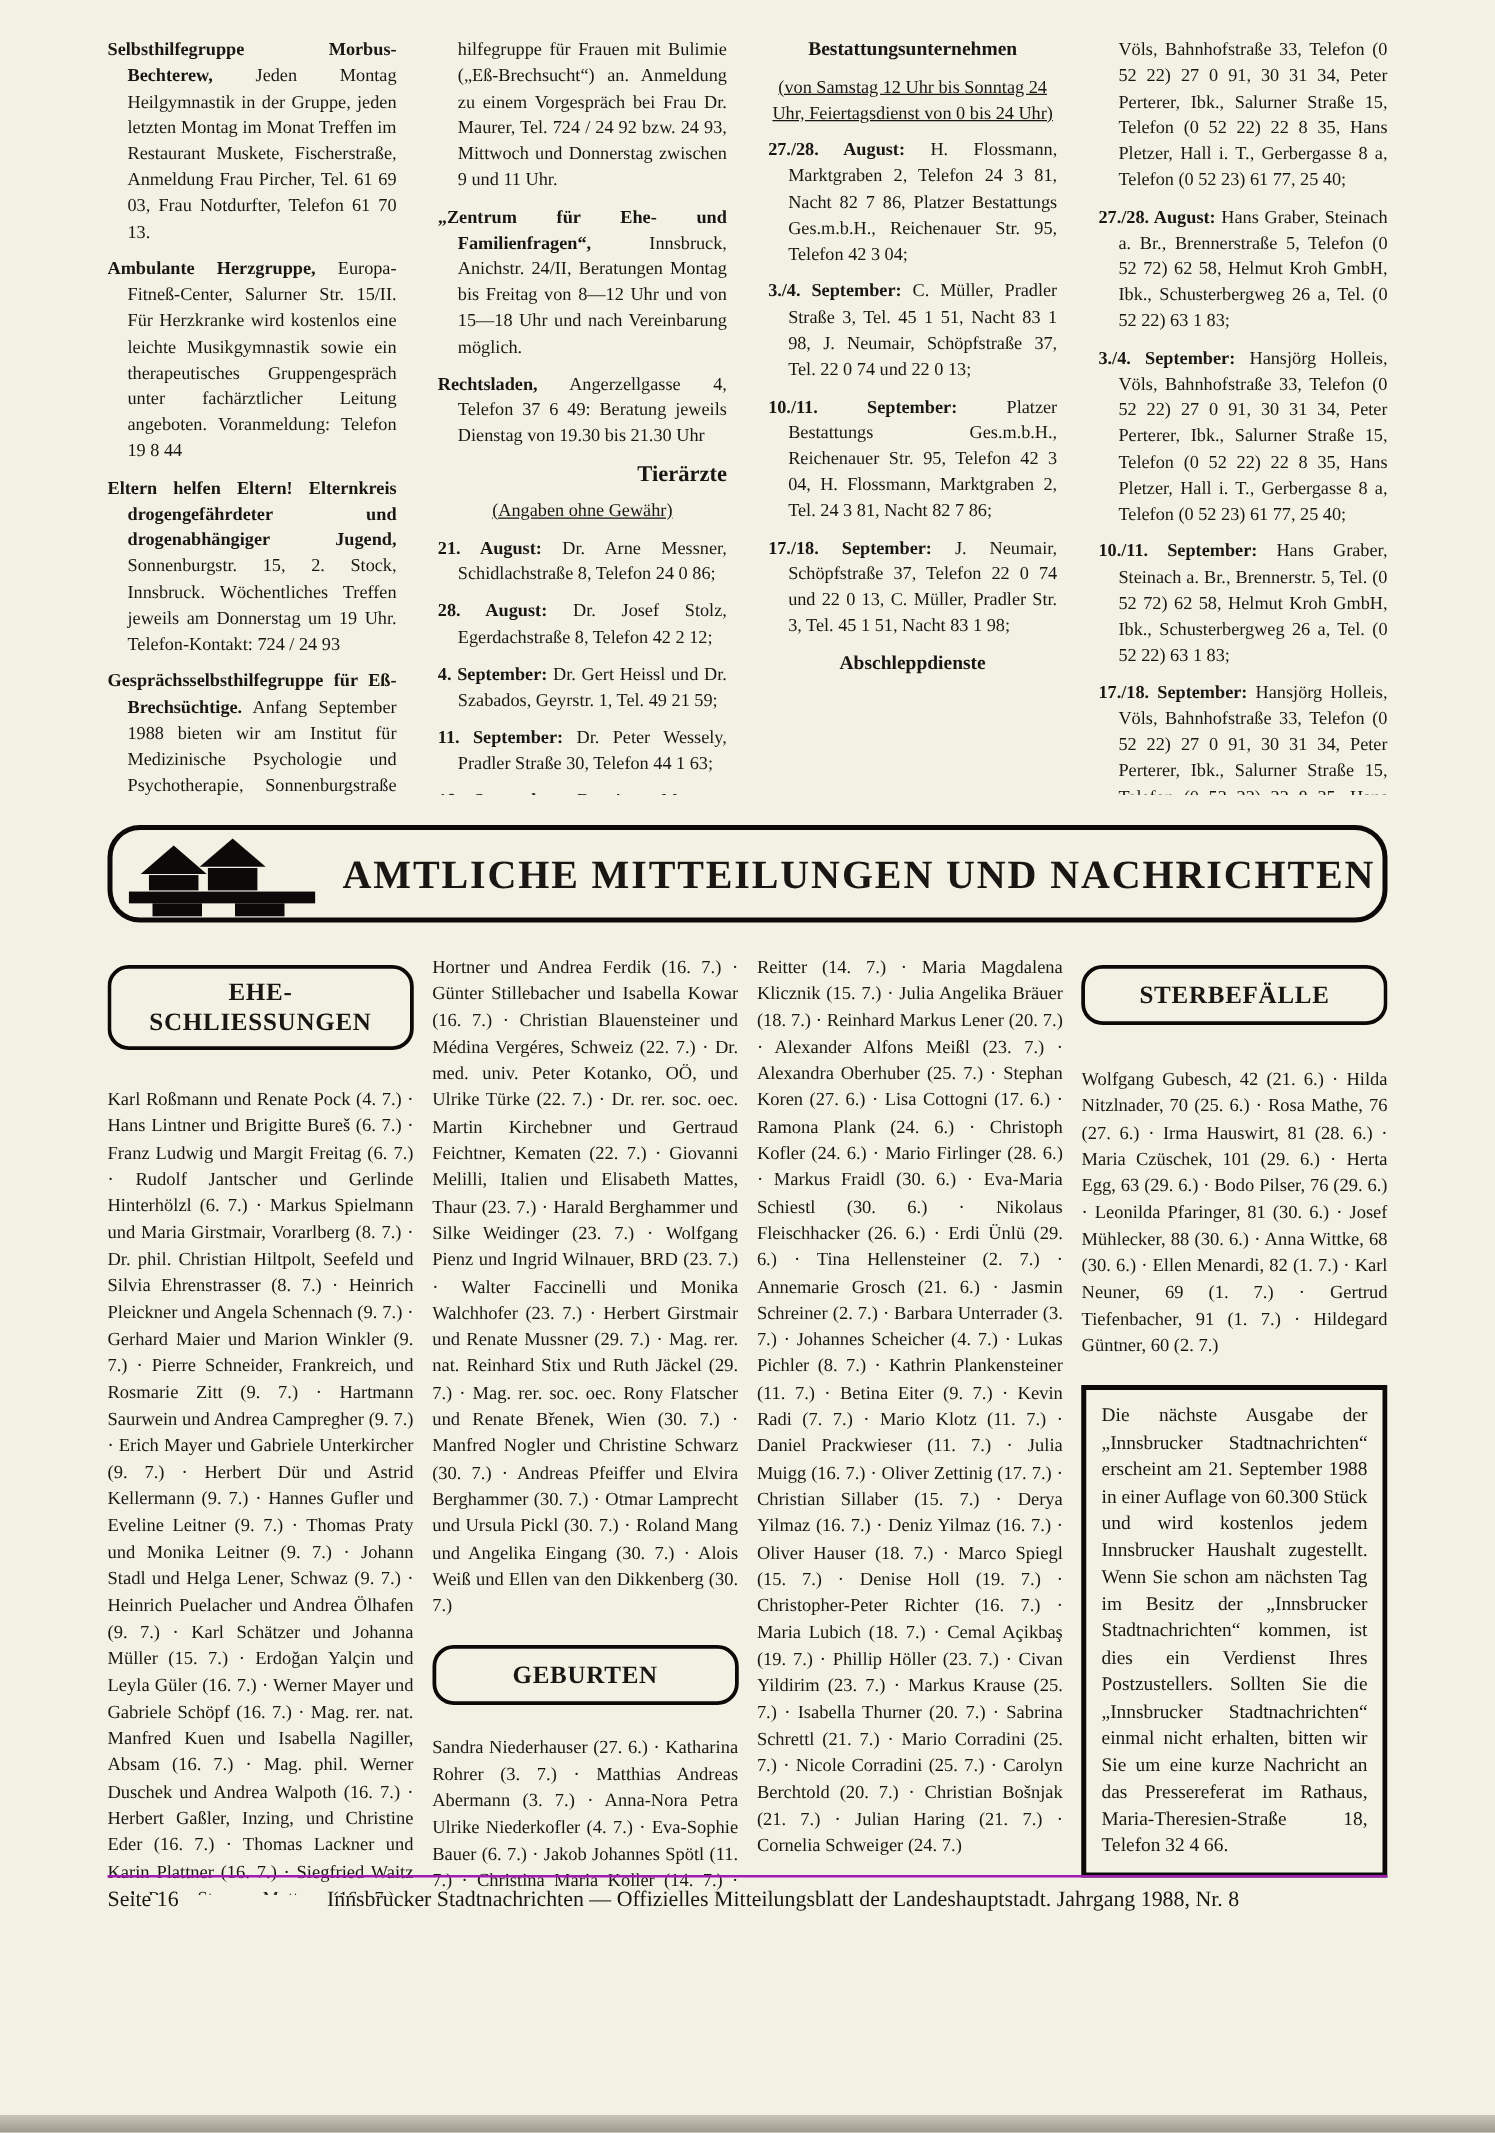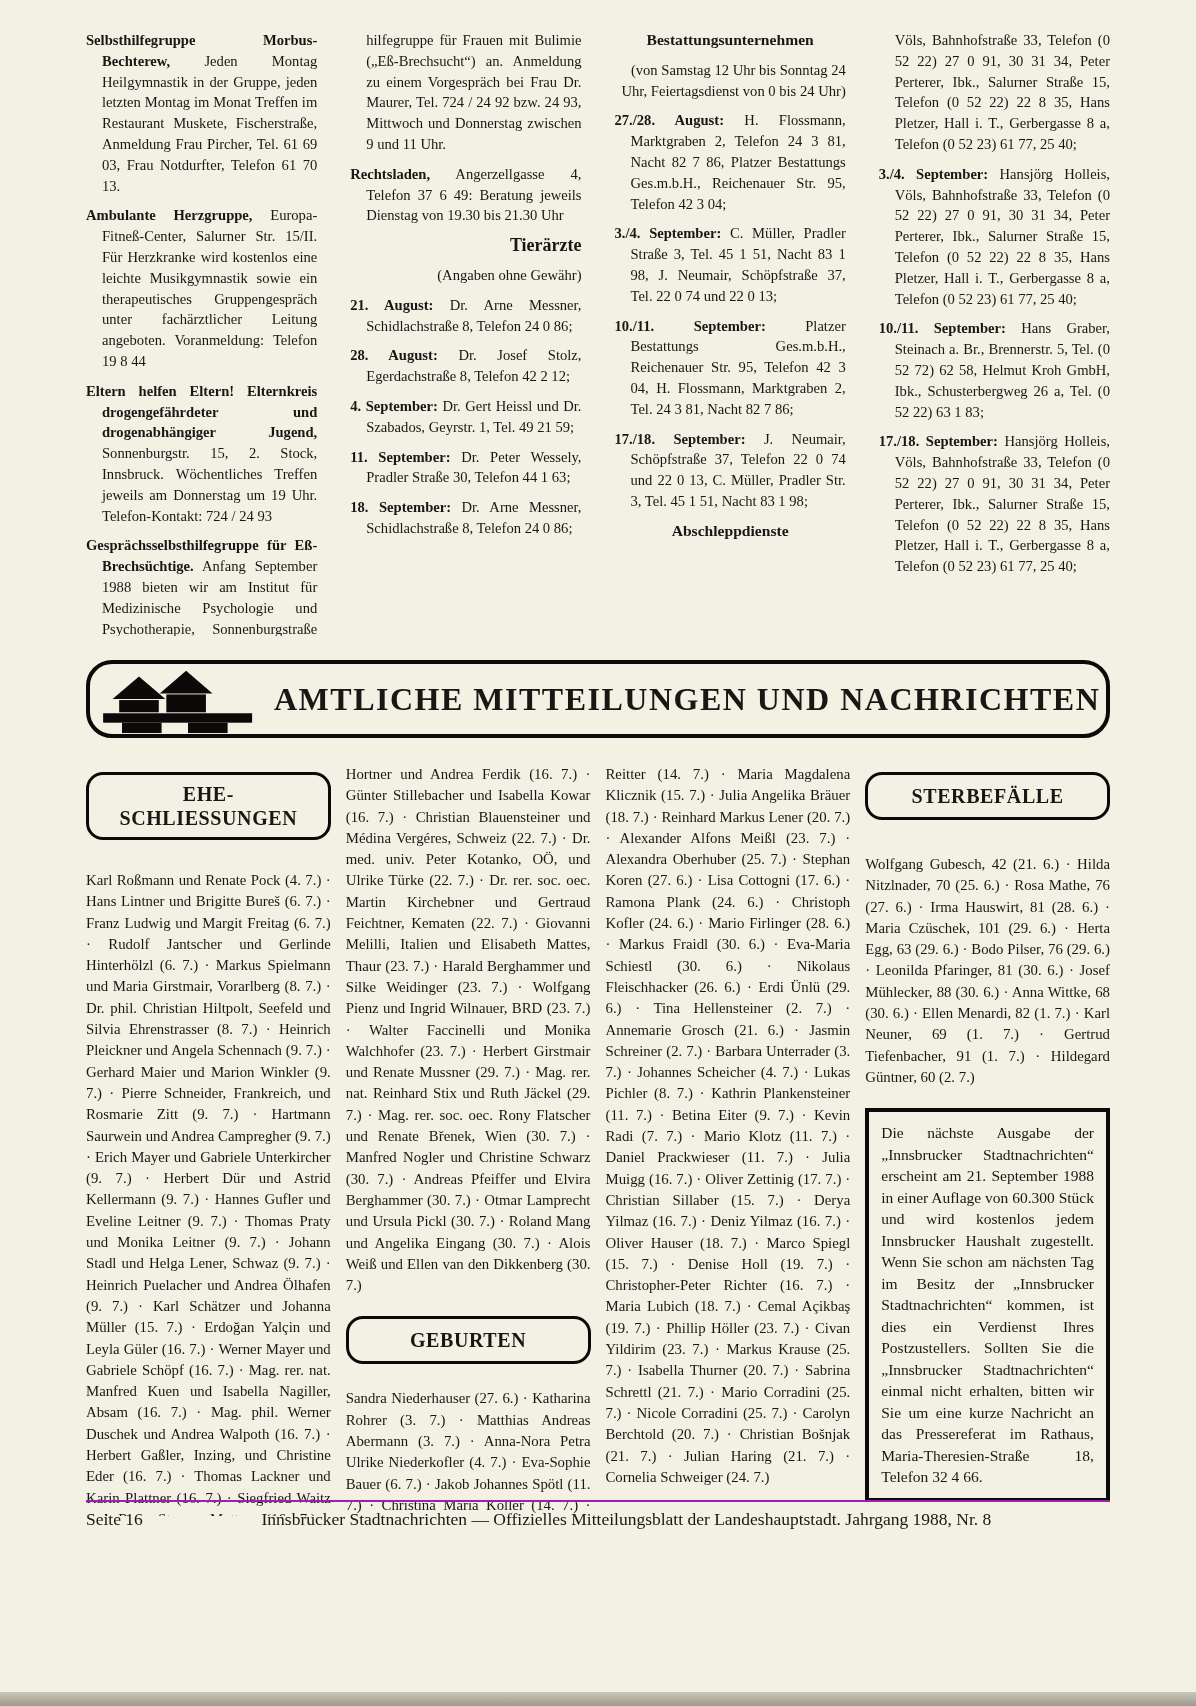--- a/index.html
+++ b/index.html
@@ -11,21 +11,21 @@
   }
   .page{position:absolute;left:86px;top:30px;width:1024px;}
   
   .cols{display:grid;grid-template-columns:repeat(4,1fr);column-gap:33px;
         height:606px;overflow:hidden;font-size:14.6px;line-height:20.8px;text-align:justify;}
   .cols p{margin:0 0 9px 0;}
   .hang{padding-left:16px;text-indent:-16px;}
   .cont{padding-left:16px;}
   b.lead{font-weight:bold;}
   .subhead{font-weight:bold;font-size:18px;margin:4px 0 1px 0;text-align:right;}
-  .subnote{margin:0 0 8px 0;text-align:right;}
+  .subnote{margin:0 0 8px 0;text-align:center;text-decoration:underline;}
   .blockhead{font-weight:bold;font-size:15.6px;margin:0 0 2px 0;text-align:center;}
   
   .banner{margin-top:24px;border:4px solid #0b0a08;border-radius:26px;height:70px;
           display:flex;align-items:center;}
   .banner-logo{width:172px;height:66px;margin:4px 0 0 12px;flex:0 0 auto;}
   .banner-title{flex:1;text-align:center;font-weight:bold;font-size:32px;
                 letter-spacing:1.5px;white-space:nowrap;padding-right:48px;}
   
   .bottom{display:grid;grid-template-columns:repeat(4,1fr);column-gap:15px;
           margin-top:26px;height:752px;overflow:hidden;
@@ -58,20 +58,21 @@
 
     <div>
       <p class="hang"><b class="lead">Selbsthilfegruppe Morbus-Bechterew,</b> <span>Jeden Montag Heilgymnastik in der Gruppe, jeden letzten Montag im Monat Treffen im Restaurant Muskete, Fischerstraße, Anmeldung Frau Pircher, Tel. 61 69 03, Frau Notdurfter, Telefon 61 70 13.</span></p>
       <p class="hang"><b class="lead">Ambulante Herzgruppe,</b> <span>Europa-Fitneß-Center, Salurner Str. 15/II. Für Herzkranke wird kostenlos eine leichte Musikgymnastik sowie ein therapeutisches Gruppengespräch unter fachärztlicher Leitung angeboten. Voranmeldung: Telefon 19 8 44</span></p>
       <p class="hang"><b class="lead">Eltern helfen Eltern! Elternkreis drogengefährdeter und drogenabhängiger Jugend,</b> <span>Sonnenburgstr. 15, 2. Stock, Innsbruck. Wöchentliches Treffen jeweils am Donnerstag um 19 Uhr. Telefon-Kontakt: 724 / 24 93</span></p>
       <p class="hang"><b class="lead">Gesprächsselbsthilfegruppe für Eß-Brechsüchtige.</b> <span>Anfang September 1988 bieten wir am Institut für Medizinische Psychologie und Psychotherapie, Sonnenburgstraße 16, eine Gesprächs-Selbst-</span></p>
     </div>
 
     <div>
       <p class="cont">hilfegruppe für Frauen mit Bulimie („Eß-Brechsucht“) an. Anmeldung zu einem Vorgespräch bei Frau Dr. Maurer, Tel. 724 / 24 92 bzw. 24 93, Mittwoch und Donnerstag zwischen 9 und 11 Uhr.</p>
+      <p class="hang"><b class="lead">„Zentrum für Ehe- und Familienfragen“,</b> <span>Innsbruck, Anichstr. 24/II, Beratungen Montag bis Freitag von 8—12 Uhr und von 15—18 Uhr und nach Vereinbarung möglich.</span></p>
       <p class="hang"><b class="lead">Rechtsladen,</b> <span>Angerzellgasse 4, Telefon 37 6 49: Beratung jeweils Dienstag von 19.30 bis 21.30 Uhr</span></p>
       <p class="subhead">Tierärzte</p>
       <p class="subnote">(Angaben ohne Gewähr)</p>
       <p class="hang"><b class="lead">21. August:</b> <span>Dr. Arne Messner, Schidlachstraße 8, Telefon 24 0 86;</span></p>
       <p class="hang"><b class="lead">28. August:</b> <span>Dr. Josef Stolz, Egerdachstraße 8, Telefon 42 2 12;</span></p>
       <p class="hang"><b class="lead">4. September:</b> <span>Dr. Gert Heissl und Dr. Szabados, Geyrstr. 1, Tel. 49 21 59;</span></p>
       <p class="hang"><b class="lead">11. September:</b> <span>Dr. Peter Wessely, Pradler Straße 30, Telefon 44 1 63;</span></p>
       <p class="hang"><b class="lead">18. September:</b> <span>Dr. Arne Messner, Schidlachstraße 8, Telefon 24 0 86;</span></p>
     </div>
 
@@ -81,20 +82,21 @@
       <p class="hang"><b class="lead">27./28. August:</b> <span>H. Flossmann, Marktgraben 2, Telefon 24 3 81, Nacht 82 7 86, Platzer Bestattungs Ges.m.b.H., Reichenauer Str. 95, Telefon 42 3 04;</span></p>
       <p class="hang"><b class="lead">3./4. September:</b> <span>C. Müller, Pradler Straße 3, Tel. 45 1 51, Nacht 83 1 98, J. Neumair, Schöpfstraße 37, Tel. 22 0 74 und 22 0 13;</span></p>
       <p class="hang"><b class="lead">10./11. September:</b> <span>Platzer Bestattungs Ges.m.b.H., Reichenauer Str. 95, Telefon 42 3 04, H. Flossmann, Marktgraben 2, Tel. 24 3 81, Nacht 82 7 86;</span></p>
       <p class="hang"><b class="lead">17./18. September:</b> <span>J. Neumair, Schöpfstraße 37, Telefon 22 0 74 und 22 0 13, C. Müller, Pradler Str. 3, Tel. 45 1 51, Nacht 83 1 98;</span></p>
       <p class="blockhead">Abschleppdienste</p>
 
     </div>
 
     <div>
       <p class="cont">Völs, Bahnhofstraße 33, Telefon (0 52 22) 27 0 91, 30 31 34, Peter Perterer, Ibk., Salurner Straße 15, Telefon (0 52 22) 22 8 35, Hans Pletzer, Hall i. T., Gerbergasse 8 a, Telefon (0 52 23) 61 77, 25 40;</p>
+      <p class="hang"><b class="lead">27./28. August:</b> <span>Hans Graber, Steinach a. Br., Brennerstraße 5, Telefon (0 52 72) 62 58, Helmut Kroh GmbH, Ibk., Schusterbergweg 26 a, Tel. (0 52 22) 63 1 83;</span></p>
       <p class="hang"><b class="lead">3./4. September:</b> <span>Hansjörg Holleis, Völs, Bahnhofstraße 33, Telefon (0 52 22) 27 0 91, 30 31 34, Peter Perterer, Ibk., Salurner Straße 15, Telefon (0 52 22) 22 8 35, Hans Pletzer, Hall i. T., Gerbergasse 8 a, Telefon (0 52 23) 61 77, 25 40;</span></p>
       <p class="hang"><b class="lead">10./11. September:</b> <span>Hans Graber, Steinach a. Br., Brennerstr. 5, Tel. (0 52 72) 62 58, Helmut Kroh GmbH, Ibk., Schusterbergweg 26 a, Tel. (0 52 22) 63 1 83;</span></p>
       <p class="hang"><b class="lead">17./18. September:</b> <span>Hansjörg Holleis, Völs, Bahnhofstraße 33, Telefon (0 52 22) 27 0 91, 30 31 34, Peter Perterer, Ibk., Salurner Straße 15, Telefon (0 52 22) 22 8 35, Hans Pletzer, Hall i. T., Gerbergasse 8 a, Telefon (0 52 23) 61 77, 25 40;</span></p>
     </div>
   </div>
 
   <div class="banner">
     <span class="banner-logo">
       <svg viewBox="0 0 180 70" width="172" height="66" xmlns="http://www.w3.org/2000/svg">
         <g fill="#0b0a08">

